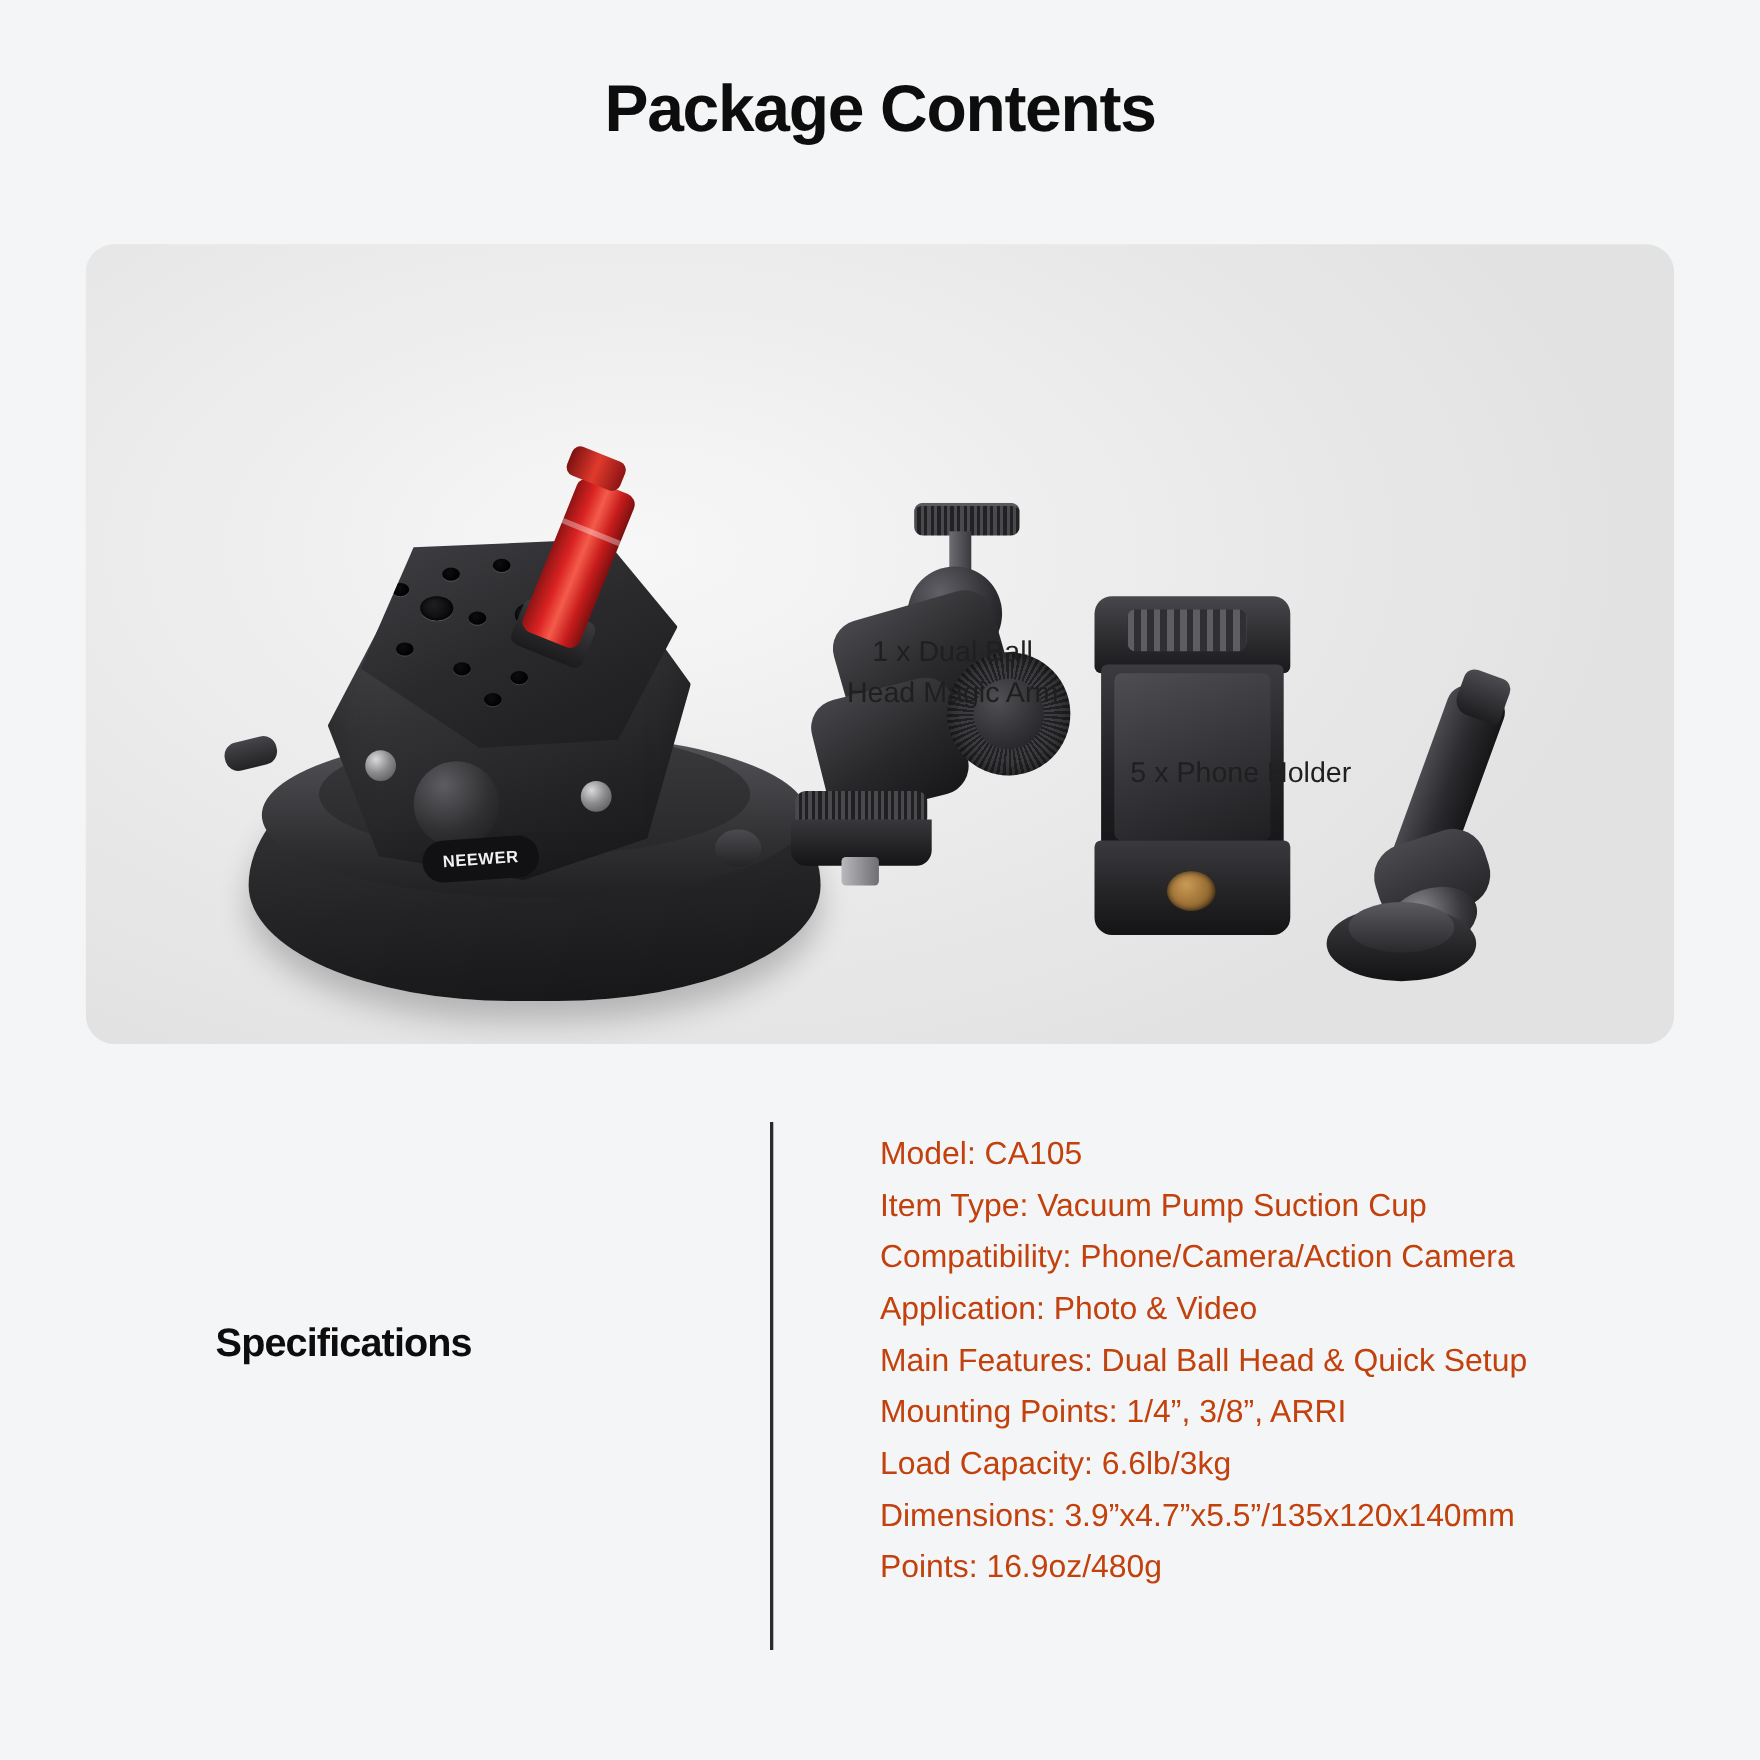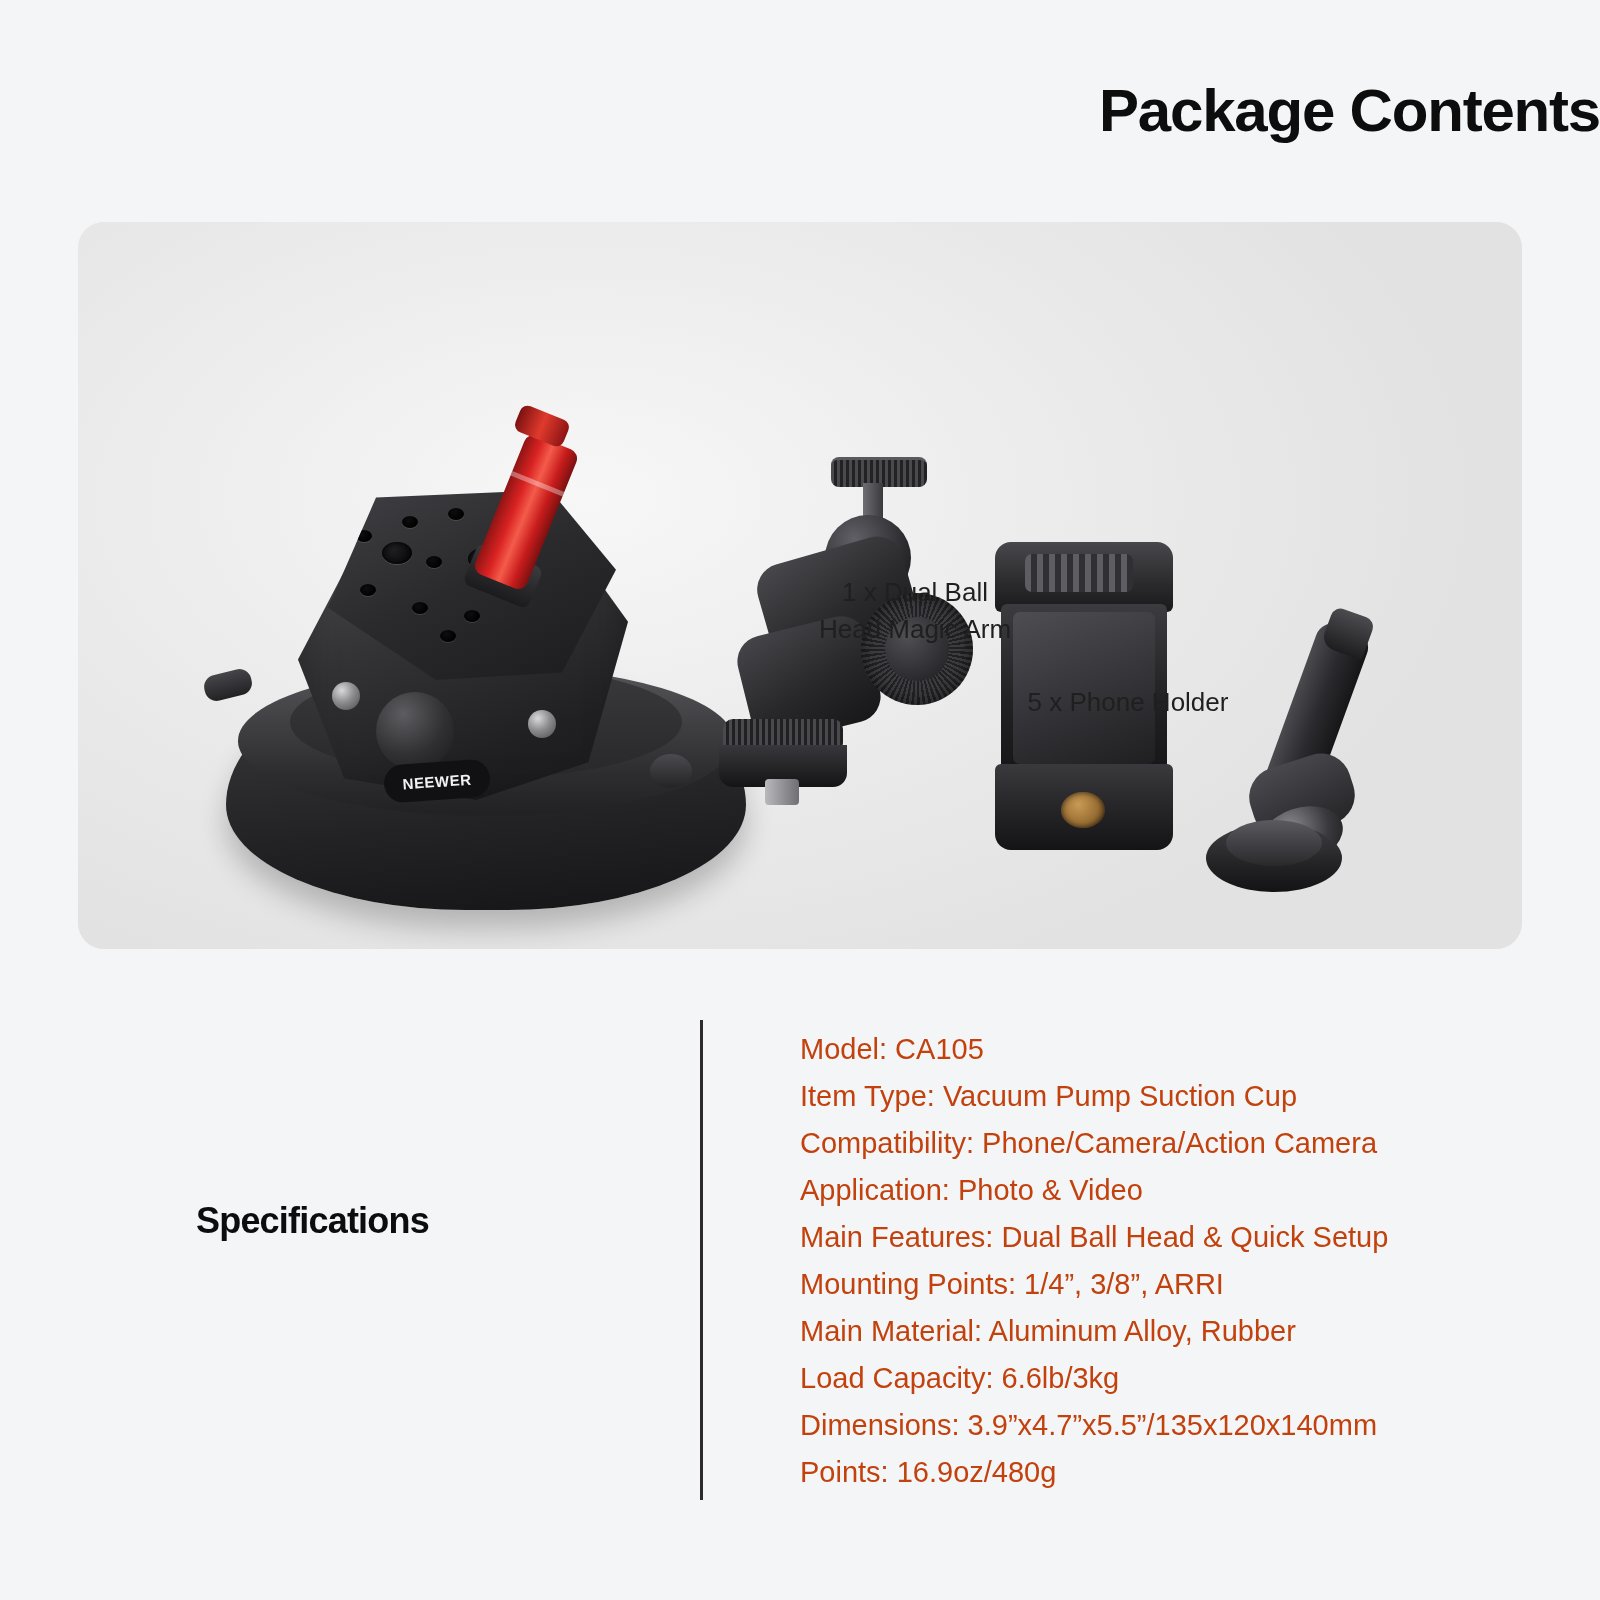--- a/index.html
+++ b/index.html
@@ -10,24 +10,24 @@
     background: #f4f5f7;
     font-family: "Liberation Sans", sans-serif;
     color: #1a1a1a;
     overflow: hidden;
     position: relative;
   }
 
   
   .page-title {
     position: absolute;
-    top: 76px;
+    top: 64px;
     left: 0;
     width: 100%;
-    text-align: right;
+    text-align: center;
     font-size: 60px;
     font-weight: bold;
     letter-spacing: -1.2px;
     color: #0d0d0d;
   }
 
   
   .panel {
     position: absolute;
     left: 78px;
@@ -450,32 +450,31 @@
 
   <div class="ac-wrap">
     <div class="ac-arm"></div>
     <div class="ac-tip"></div>
     <div class="ac-joint"></div>
     <div class="ac-ring"></div>
     <div class="ac-foot"></div>
     <div class="ac-foot-top"></div>
   </div>
 
-  <div class="lbl" style="left:667px; top:352px; width:340px;text-align:center;">1 x Dual Ball
+  <div class="lbl" style="left:618px; top:352px; width:340px;text-align:center;">1 x Dual Ball
 Head Magic Arm</div>
   <div class="lbl" style="left:860px; top:462px; width:380px;">5 x Phone Holder</div>
 </div>
 
 <div class="spec-title">Specifications</div>
 <div class="spec-divider"></div>
 
 <div class="spec-list">
   <div class="spec-line">Model: CA105</div>
   <div class="spec-line">Item Type: Vacuum Pump Suction Cup</div>
   <div class="spec-line">Compatibility: Phone/Camera/Action Camera</div>
   <div class="spec-line">Application: Photo &amp; Video</div>
   <div class="spec-line">Main Features: Dual Ball Head &amp; Quick Setup</div>
   <div class="spec-line">Mounting Points: 1/4”, 3/8”, ARRI</div>
-  <div class="spec-line">Main Material: Aluminum Alloy, Rubber</div>
   <div class="spec-line">Load Capacity: 6.6lb/3kg</div>
   <div class="spec-line">Dimensions: 3.9”x4.7”x5.5”/135x120x140mm</div>
   <div class="spec-line">Points: 16.9oz/480g</div>
 </div>
 
 </body></html>

